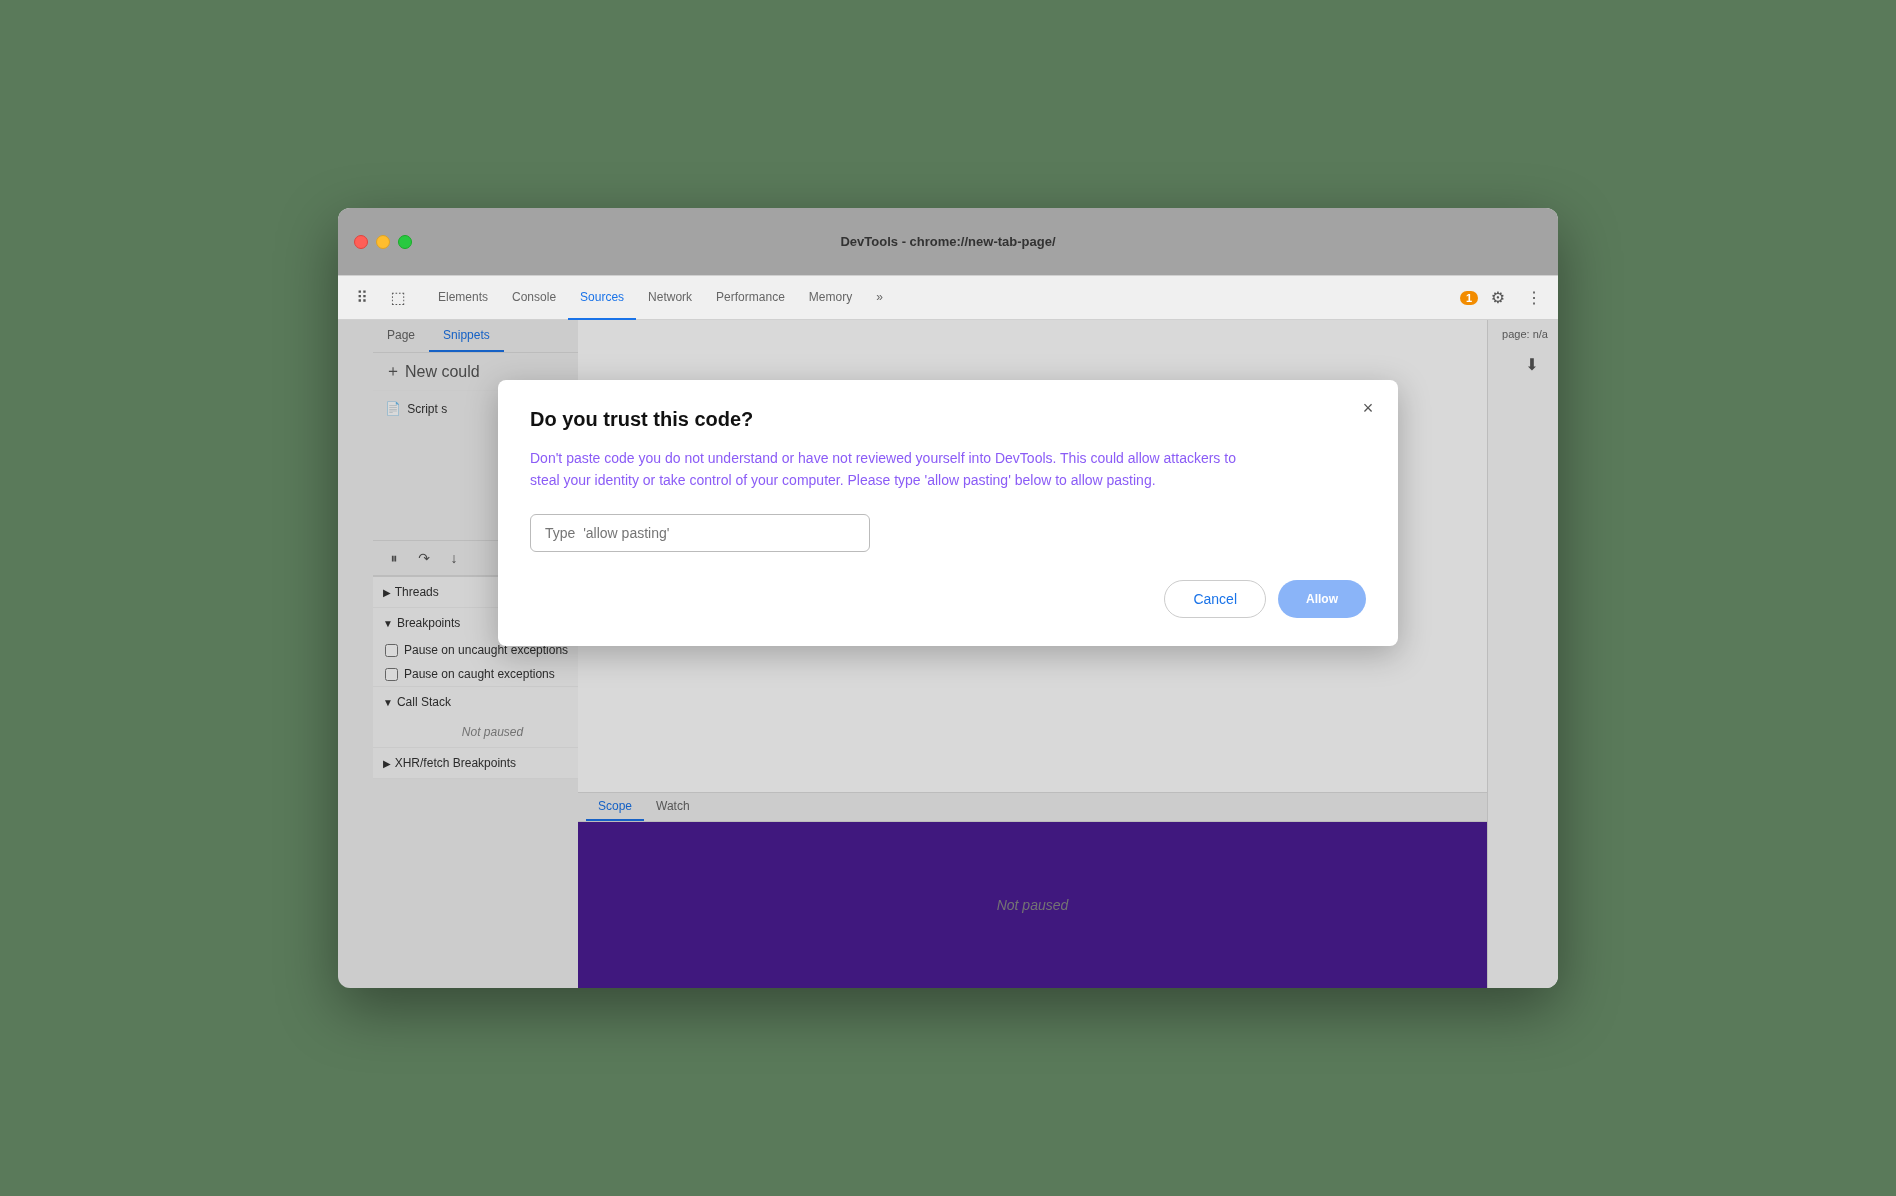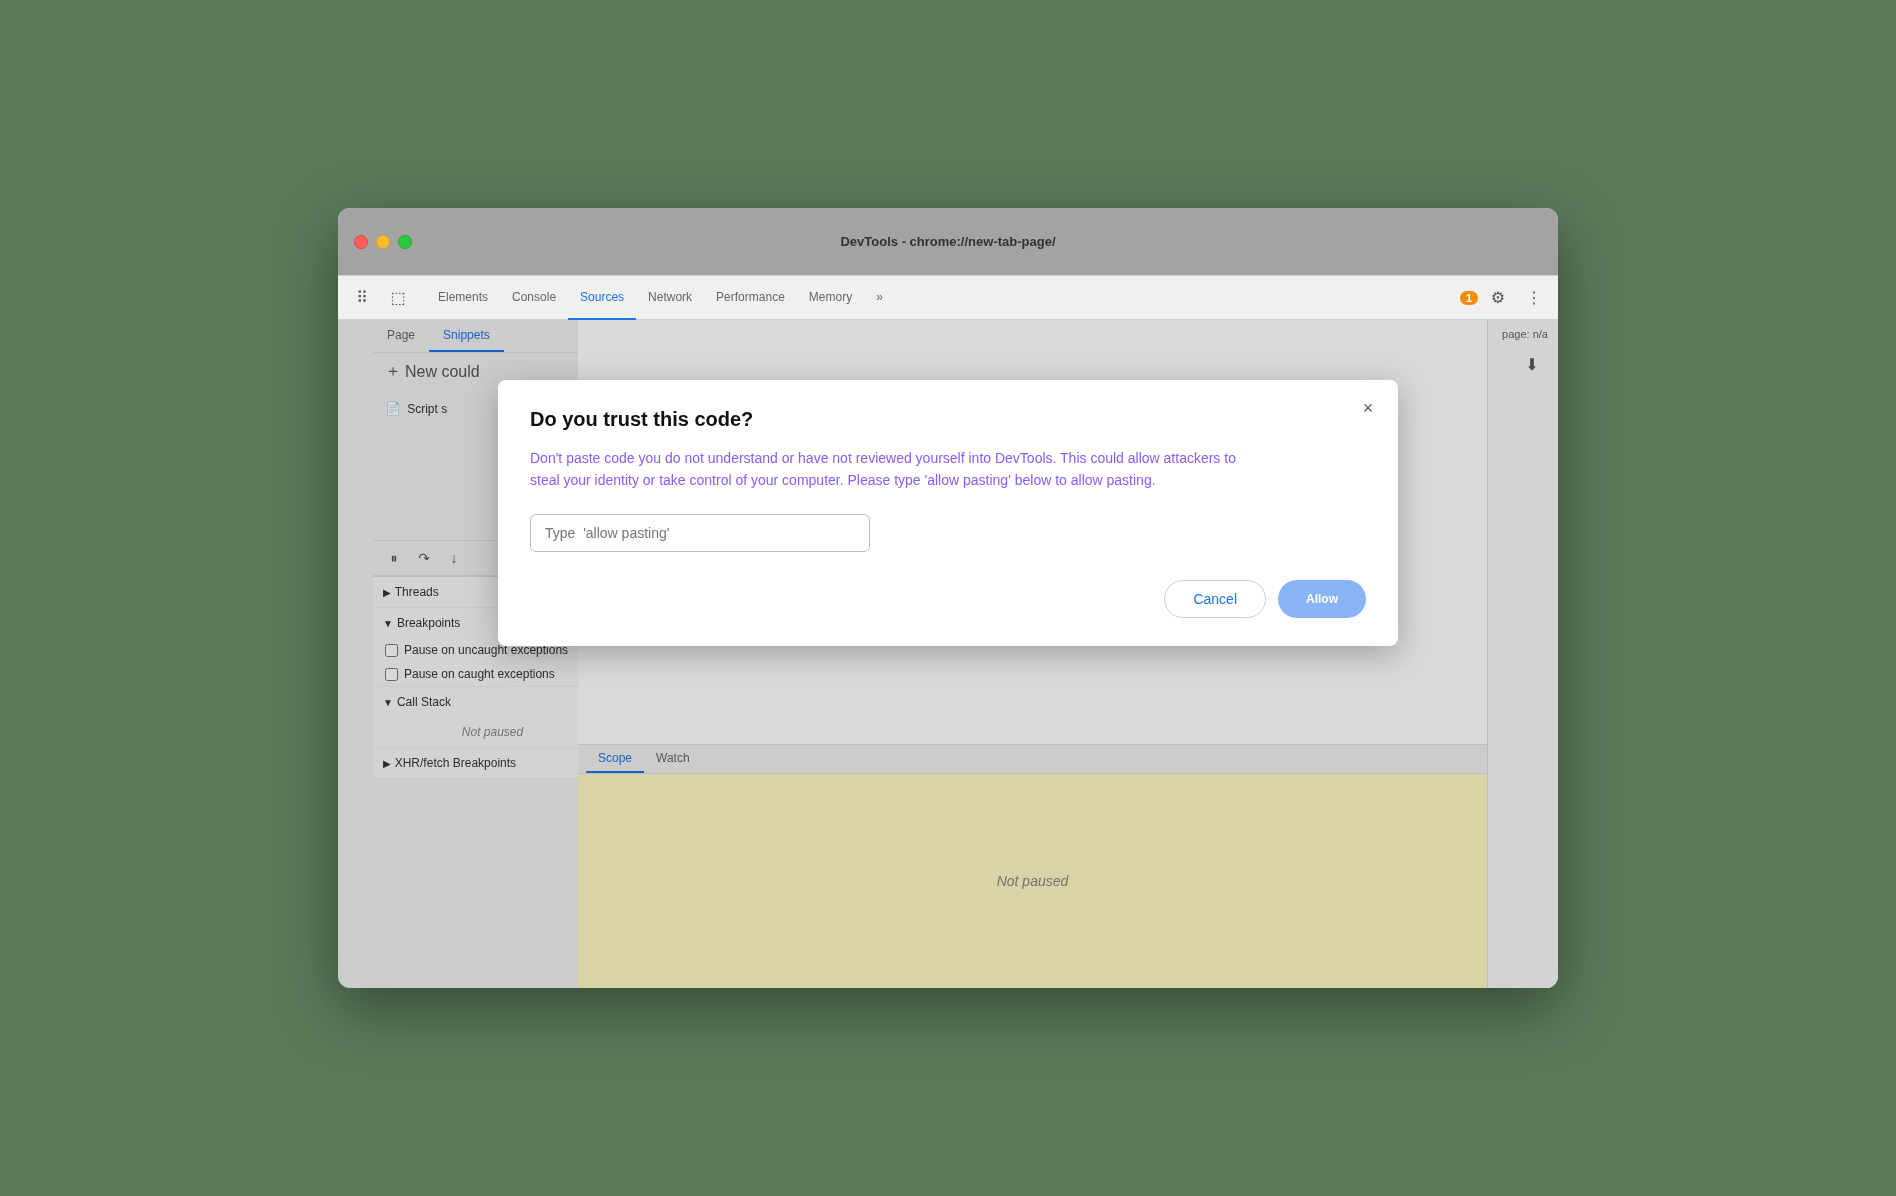--- a/index.html
+++ b/index.html
@@ -250,22 +250,22 @@
       display: flex;
       flex-direction: column;
       overflow: hidden;
     }
     .main-editor {
       flex: 1;
       background: #fff;
       position: relative;
     }
     .main-bottom {
-      height: 244px;
-      background: #fef9c3;
+      height: 196px;
+      background: #4c1d95;
       border-top: 1px solid #ddd;
       display: flex;
       flex-direction: column;
     }
     .main-bottom-tabs {
       display: flex;
       border-bottom: 1px solid #ddd;
       background: #f0f0f0;
       padding: 0 8px;
     }

